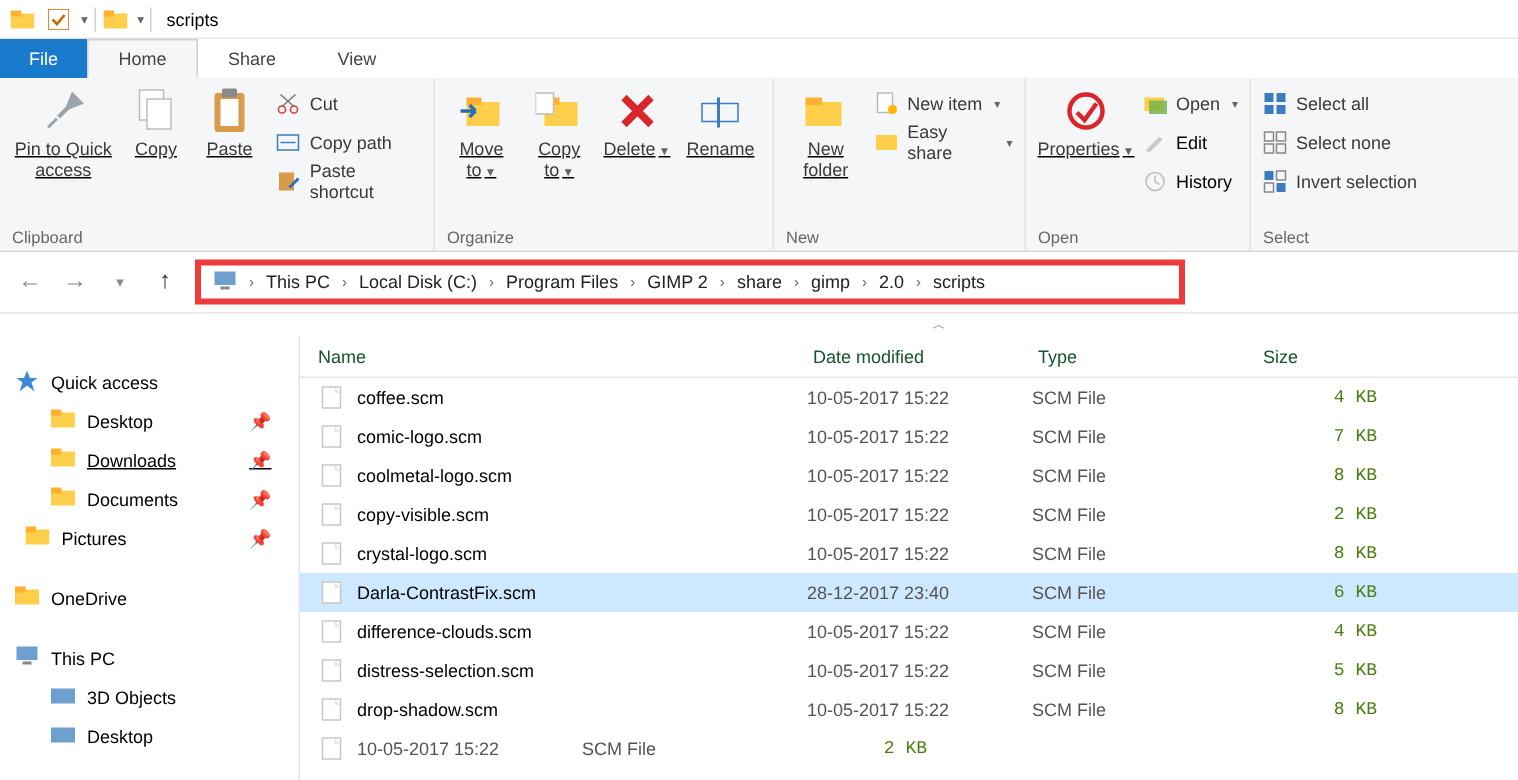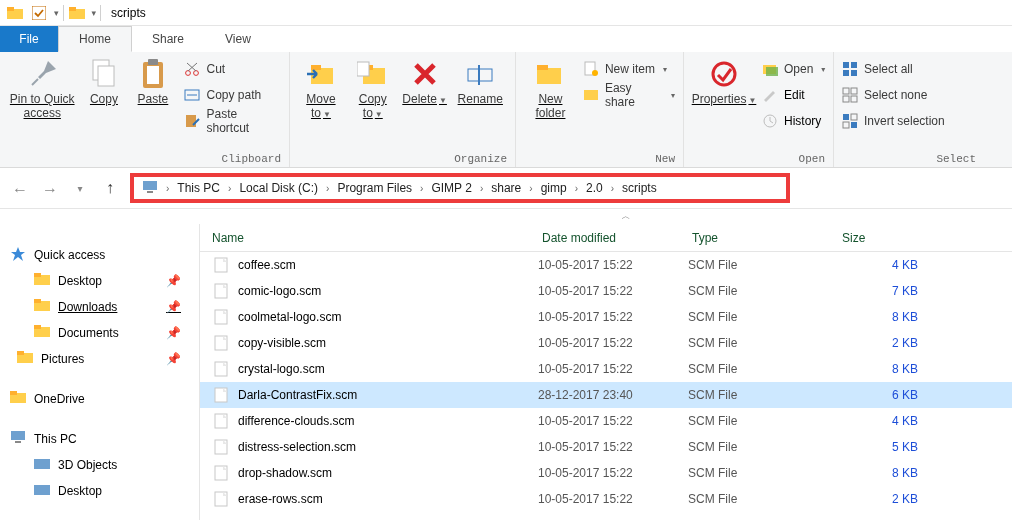--- a/index.html
+++ b/index.html
@@ -13,21 +13,21 @@
 
 
 .tabs { height: 26px; display: flex; align-items: stretch; background: #fff; }
 .tabs .file { width: 58px; background:#1979ca; color:#fff; display:flex; align-items:center; justify-content:center; }
 .tabs .tab { padding: 0 20px; display:flex; align-items:center; color:#444; border-right:1px solid transparent;}
 .tabs .tab.active { border:1px solid #d0d0d0; border-bottom:1px solid #f5f6f7; background:#f5f6f7; }
 
 
 .ribbon { height: 116px; background:#f5f6f7; border-bottom:1px solid #dadada; display:flex; }
 .group { border-right:1px solid #e2e2e2; display:flex; flex-direction:column; justify-content:space-between; padding:4px 8px 2px 8px; }
-.group .glabel { text-align:right; color:#666; font-size:11px; padding-top:2px;font-family:Liberation Mono, monospace; }
+.group .glabel { text-align:left; color:#666; font-size:11px; padding-top:2px; }
 .group .row { display:flex; align-items:flex-start; gap:6px; }
 .bigbtn { width:56px; display:flex; flex-direction:column; align-items:center; gap:2px; padding-top:2px;text-decoration:underline; }
 .bigbtn .icon { width:32px; height:32px; display:flex; align-items:center; justify-content:center; }
 .bigbtn .lbl { text-align:center; font-size:12px; line-height:14px; color:#3a3a3a; }
 .midcol { display:flex; flex-direction:column; gap:4px; padding-top:2px; }
 .smallbtn { display:flex; align-items:center; gap:6px; color:#3a3a3a; font-size:12px; height:22px; }
 .smallbtn.dis { color:#000000; }
 .smallbtn .sicon { width:16px; height:16px; display:inline-flex; align-items:center; justify-content:center; }
 .tri { font-size:8px; color:#666; margin-left:2px; }
 
@@ -57,21 +57,21 @@
 .col-name { width:330px; }
 .col-date { width:150px; }
 .col-type { width:150px; }
 .col-size { width:120px; text-align:left; }
 .frow { display:flex; height:26px; align-items:center; padding-left:14px; }
 .frow.sel { background:#cde8ff; }
 .frow .ficon { width:16px; height:16px; margin-right:8px; display:inline-flex; }
 .frow .fname { width:300px; }
 .frow .fdate { width:150px; color:#555; }
 .frow .ftype { width:150px; color:#555; }
-.frow .fsize { width:100px; color:#1d4ed8; text-align:right; padding-right:20px; }
+.frow .fsize { width:100px; color:#4d7c0f; text-align:right; padding-right:20px;font-family:Liberation Mono, monospace; }
 
 
 svg { display:block; }
 </style>
 </head>
 <body>
 
 <div class="titlebar">
   <span class="ticon">
     <svg width="16" height="16">
@@ -581,20 +581,19 @@
           <span class="ftype">SCM File</span>
           <span class="fsize">8 KB</span>
         </div>
         <div class="frow">
           <span class="ficon">
             <svg width="14" height="16">
               <rect x="1" y="1" width="12" height="14" fill="#fff" stroke="#c7c7c7"></rect>
               <path d="M9 1 L13 5 L9 5 Z" fill="#e8e8e8"></path>
             </svg>
           </span>
-          <span class="fname">erase-rows.scm</span>
           <span class="fdate">10-05-2017 15:22</span>
           <span class="ftype">SCM File</span>
           <span class="fsize">2 KB</span>
         </div>
       </div>
   </div>
 </div>
 
 </body></html>

